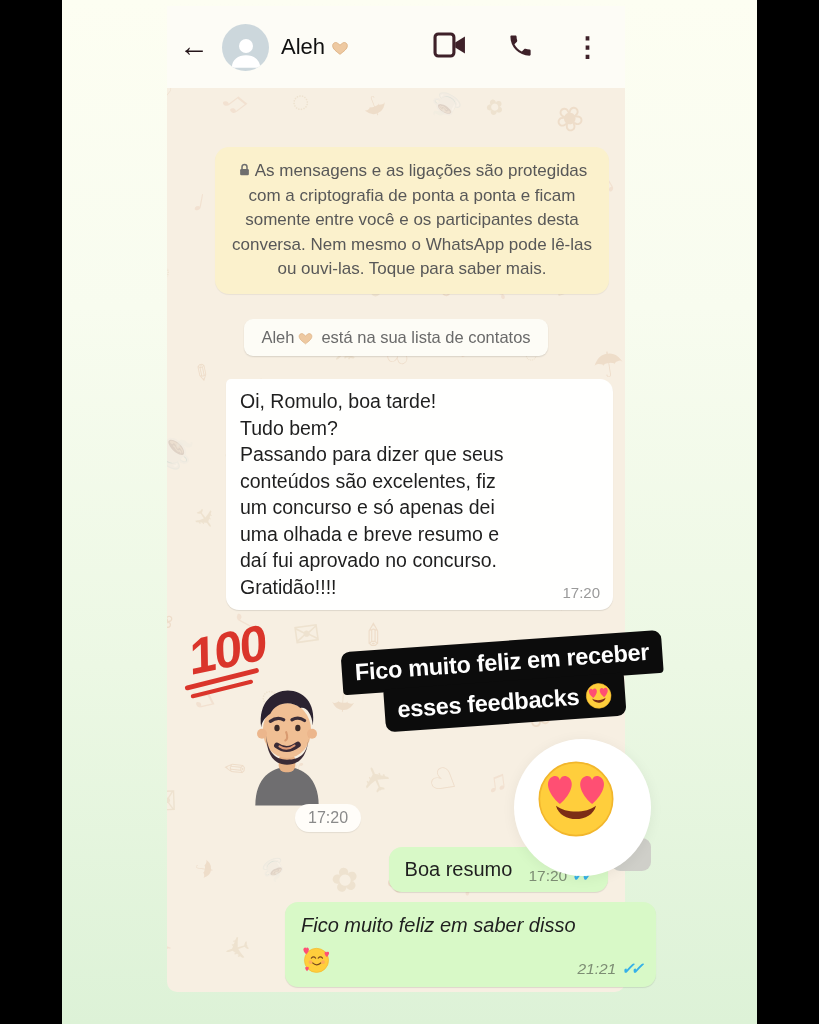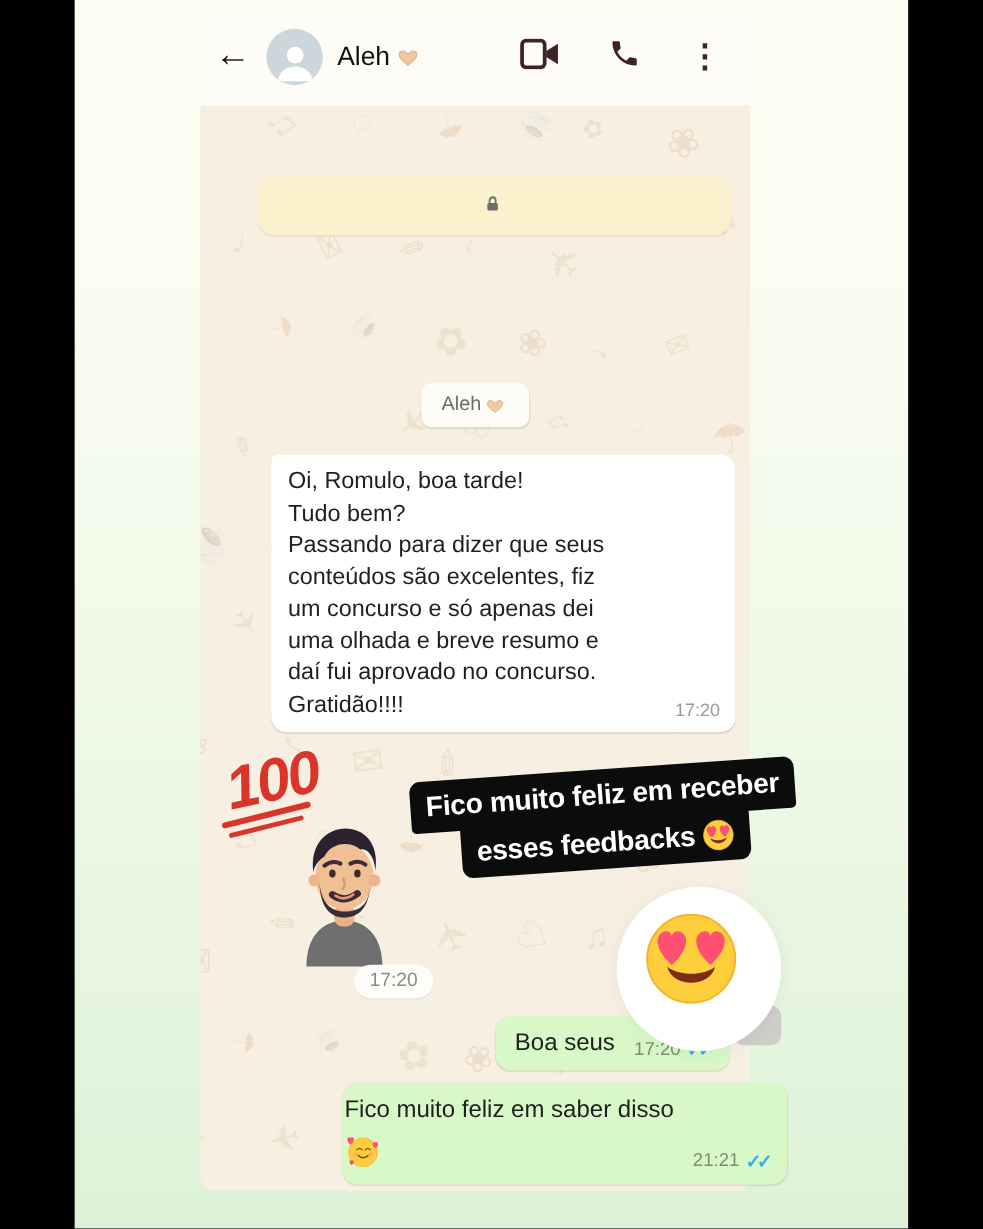--- a/index.html
+++ b/index.html
@@ -52,21 +52,21 @@
   .bubble.incoming .stamp { position:absolute; right:13px; bottom:9px; }
 
   .bubble.outgoing { background:#d8f9c7; }
   .bubble.outgoing .time { font-size:15.5px; color:#7d8d74; }
   .checks { font-size:16px; font-weight:bold; color:#35b0e8; letter-spacing:-4px; padding-right:4px; margin-left:5px; }
 
   .bubble.boa-tarde { top:759px; right:17px; padding:9px 13px 9px 16px; display:flex; align-items:flex-end; }
   .bubble.boa-tarde .msg-text { font-size:20px; line-height:27px; }
   .bubble.boa-tarde .meta { margin-left:16px; display:flex; align-items:center; transform:translateY(2px); }
 
-  .bubble.feliz { top:814px; left:70px; width:371px; padding:10px 2px 12px; }
+  .bubble.feliz { top:814px; left:70px; width:371px; padding:10px 16px 12px;font-style:italic; }
   .bubble.feliz .msg-text { font-size:20px; line-height:27px; }
   .bubble.feliz .inline-emoji { display:block; width:31px; height:31px; margin-top:5px; }
   .bubble.feliz .meta { position:absolute; right:12px; bottom:9px; display:flex; align-items:center; }
 
   
   .sticker-block { position:absolute; left:0; top:525px; width:220px; height:230px; }
   .hundred { position:absolute; left:22px; top:8px; transform:rotate(-12deg); color:#da352b; }
   .hundred .num { font-size:50px; font-weight:900; font-style:italic; letter-spacing:-2px; }
   .hundred .lines { width:76px; margin-top:-4px; margin-left:-10px; }
   .hundred .lines i { display:block; background:#da352b; border-radius:3px; }
@@ -239,28 +239,29 @@
             <span style="left: 264px; top: 850px; transform: rotate(322deg); font-size: 22px; color: rgba(190, 155, 100, 0.15);">◌</span>
             <span style="left: 319px; top: 853px; transform: rotate(15deg); font-size: 35px; color: rgba(205, 150, 105, 0.2);">☂</span>
             <span style="left: 388px; top: 856px; transform: rotate(68deg); font-size: 32px; color: rgba(220, 160, 125, 0.17);">☕</span>
           </div>
 
 
         <div class="encryption">
           <svg class="lock" width="15" height="16" viewBox="0 0 24 24">
             <rect x="5" y="10.5" width="14" height="10" rx="2" fill="#6e6e6e"></rect>
             <path d="M8 11V7a4 4 0 018 0v4" fill="none" stroke="#6e6e6e" stroke-width="2.4"></path>
-          </svg>
+          </svg><span>As mensagens e as ligações são protegidas com a criptografia de ponta a ponta e ficam somente entre você e os participantes desta conversa. Nem mesmo o WhatsApp pode lê-las ou ouvi-las. Toque para saber mais.</span>
         </div>
 
         <div class="chip contact">
           <span>Aleh</span>
           <svg class="hands-heart">
               <use href="#sym-hands-heart"></use>
             </svg>
+          <span class="suffix">está na sua lista de contatos</span>
         </div>
 
         <div class="bubble incoming">
           <div class="msg-text">Oi, Romulo, boa tarde!
 Tudo bem?
 Passando para dizer que seus
 conteúdos são excelentes, fiz
 um concurso e só apenas dei
 uma olhada e breve resumo e
 daí fui aprovado no concurso.
@@ -289,21 +290,21 @@
             <ellipse cx="73" cy="57" rx="3.2" ry="4" fill="#3a2a28"></ellipse>
             <path d="M59 62 q3 8 -1 10" stroke="#d89a70" stroke-width="2.5" fill="none" stroke-linecap="round"></path>
             <path d="M35 66 C36 94 48 101 60 101 C74 101 85 92 86 66 C85 88 76 95 60 95 C46 95 37 86 35 66 Z" fill="#3b2b36"></path>
             <path d="M48 78 q12 9 25 -1" stroke="#3b2b36" stroke-width="7" fill="none" stroke-linecap="round"></path>
             <path d="M51 79 q9 6 18 -1" stroke="#e09a76" stroke-width="2.5" fill="none" stroke-linecap="round"></path>
           </svg>
           <div class="sticker-time-pill">17:20</div>
         </div>
 
         <div class="bubble outgoing boa-tarde">
-          <span class="msg-text">Boa seus</span>
+          <span class="msg-text">Boa resumo</span>
           <span class="meta">
             <span class="time">17:20</span>
             <span class="checks">✓✓</span>
           </span>
         </div>
 
         <div class="bubble outgoing feliz">
           <span class="msg-text">Fico muito feliz em saber disso</span>
           <svg class="inline-emoji">
               <use href="#sym-smiling-hearts"></use>

